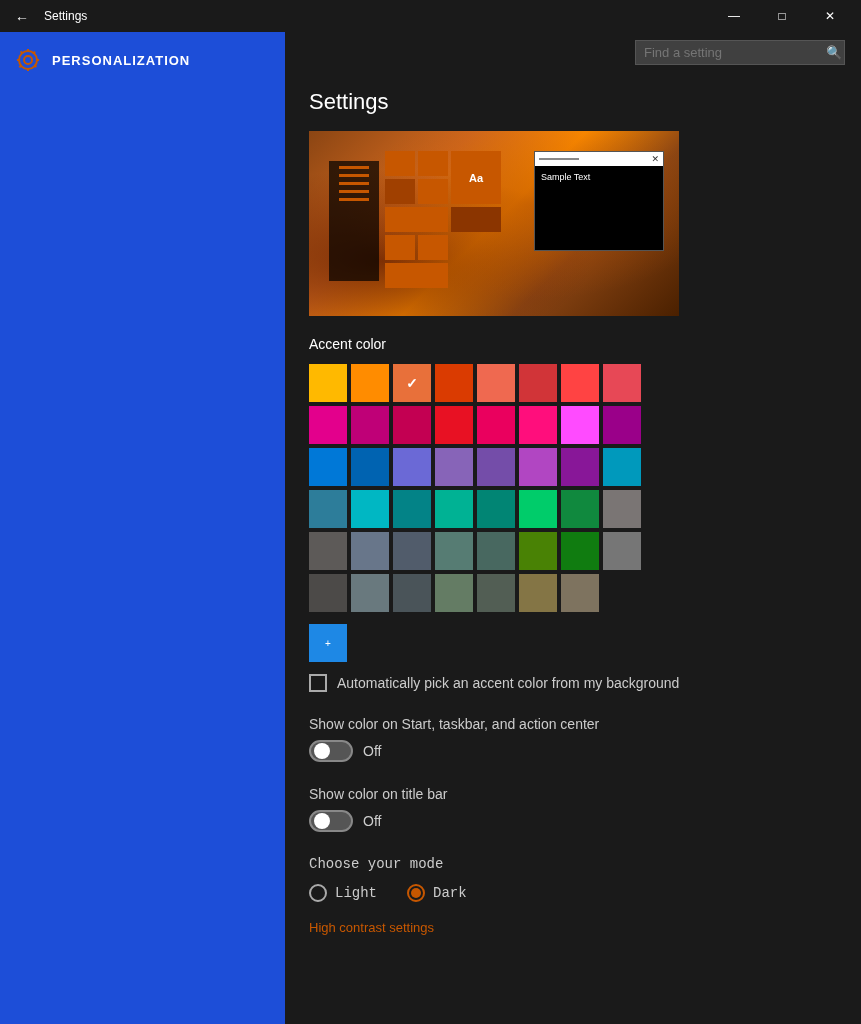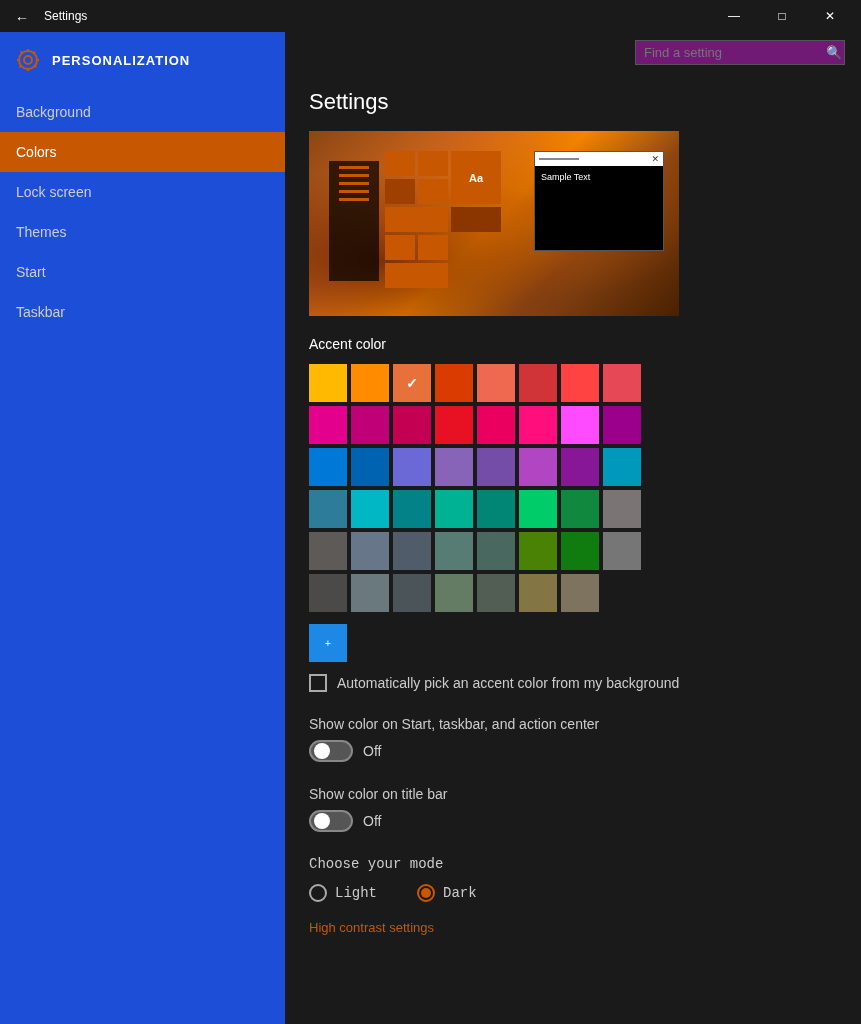--- a/index.html
+++ b/index.html
@@ -312,21 +312,21 @@
       margin-bottom: 16px;
       font-family: Liberation Mono, monospace;
     }
     .mode-title {
       font-size: 14px;
       color: #ccc;
       margin-bottom: 12px;
     }
     .radio-row {
       display: flex;
-      gap: 40px;
+      gap: 30px;
     }
     .radio-item {
       display: flex;
       align-items: center;
       gap: 8px;
       cursor: pointer;
     }
     .radio-circle {
       width: 18px; height: 18px;
       border-radius: 50%;
@@ -357,21 +357,21 @@
 
     
     .top-bar {
       display: flex;
       justify-content: flex-end;
       padding: 8px 16px;
     }
     .find-setting-box {
       display: flex;
       align-items: center;
-      background: #701a75;
+      background: #404040;
       border: 1px solid #555;
       padding: 4px 8px;
       width: 210px;
       gap: 6px;
     }
     .find-setting-box input {
       background: transparent;
       border: none;
       color: #aaa;
       font-size: 13px;
@@ -398,28 +398,20 @@
 
   <div class="sidebar">
     <div class="sidebar-header">
       <svg class="gear-icon" viewBox="0 0 24 24" fill="#c75700">
         <path d="M12 2a10 10 0 1 0 0 20A10 10 0 0 0 12 2zm0 2a8 8 0 1 1 0 16A8 8 0 0 1 12 4zm0 3a5 5 0 1 0 0 10A5 5 0 0 0 12 7zm0 2a3 3 0 1 1 0 6A3 3 0 0 1 12 9z"></path>
         <path d="M11 1h2v3h-2zm0 19h2v3h-2zM1 11v2h3v-2zm19 0v2h3v-2zM3.93 4.05l1.41-1.41 2.12 2.12-1.41 1.41zm13.6 13.6 1.41-1.41 2.12 2.12-1.41 1.41zM4.05 20.07l-1.41-1.41 2.12-2.12 1.41 1.41zm13.6-13.6-1.41-1.41 2.12-2.12 1.41 1.41z"></path>
       </svg>
       <span class="sidebar-app-title">PERSONALIZATION</span>
     </div>
 
-    <div id="sidebar-nav">
-    <div class="sidebar-nav-item">Background</div>
-        <div class="sidebar-nav-item active">Colors</div>
-        <div class="sidebar-nav-item">Lock screen</div>
-        <div class="sidebar-nav-item">Themes</div>
-        <div class="sidebar-nav-item">Start</div>
-        <div class="sidebar-nav-item">Taskbar</div>
-      </div>
   </div>
 
   <div style="flex:1; display:flex; flex-direction:column; background:#1a1a1a;">
 
     <div class="top-bar">
       <div class="find-setting-box">
         <input type="text" placeholder="Find a setting" style="">
         <span style="color:#aaa; font-size:13px;">🔍</span>
       </div>
     </div>

